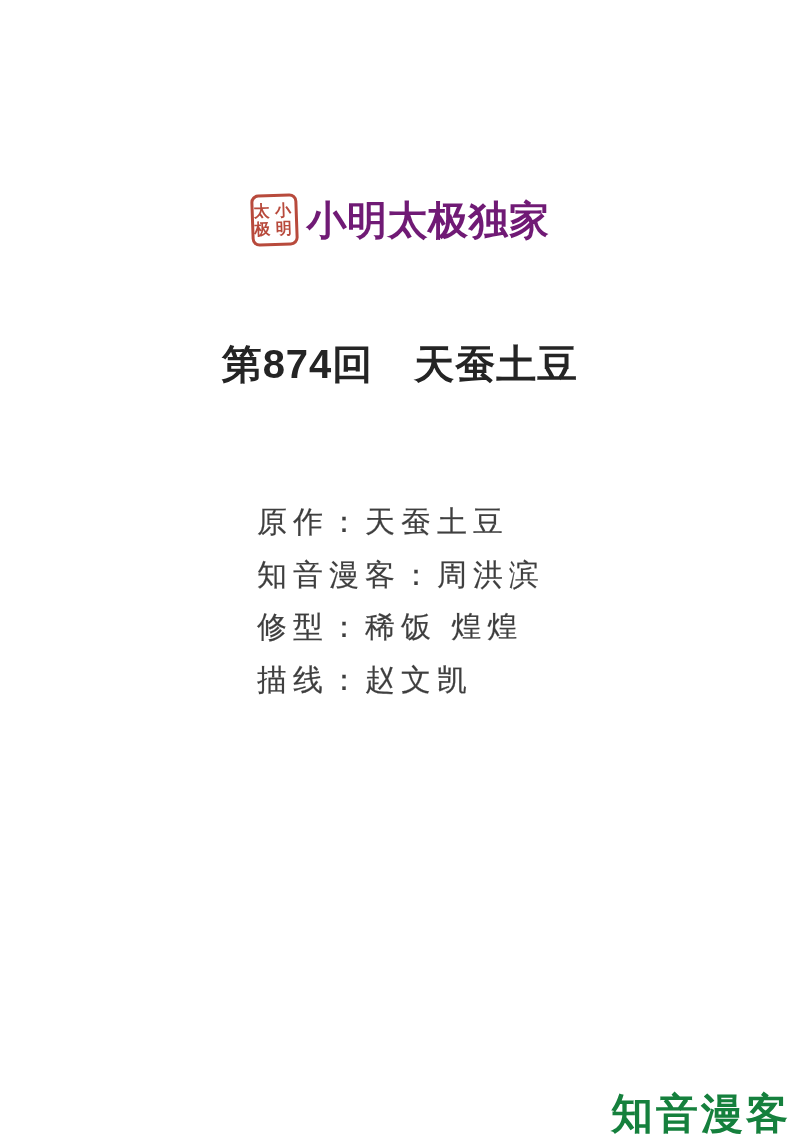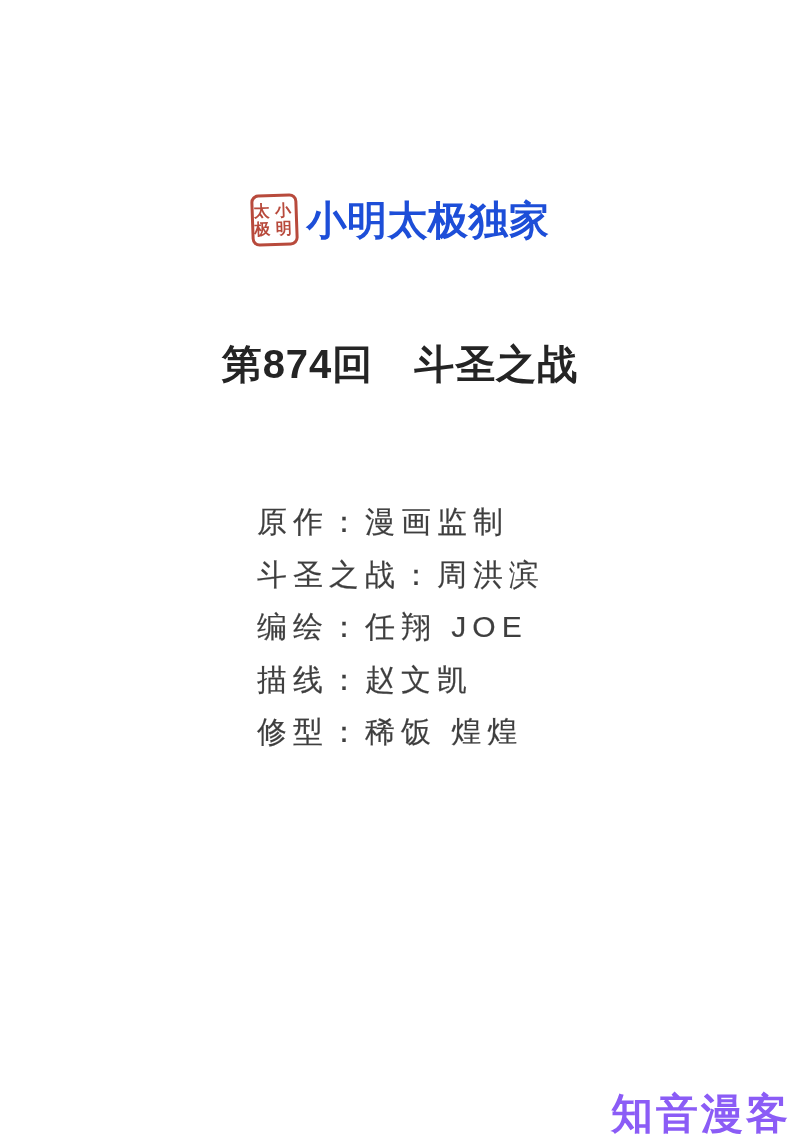--- a/index.html
+++ b/index.html
@@ -43,21 +43,21 @@
     display: flex;
     flex-direction: column;
     align-items: center;
     font-size: 16px;
     line-height: 1.15;
     letter-spacing: 0;
   }
   .brand-text {
     font-size: 40px;
     font-weight: bold;
-    color: #1d4ed8;
+    color: #701a75;
     letter-spacing: 0.5px;
     line-height: 1.2;
     white-space: nowrap;
   }
 
   
   .chapter-title {
     position: absolute;
     top: 337px; left: 0;
     width: 100%;
@@ -83,43 +83,42 @@
     white-space: pre;
     -webkit-text-stroke: 0.2px #5a5a5a;
   }
 
   
   .watermark {
     position: absolute;
     right: 9px; bottom: 6px;
     font-size: 42px;
     font-weight: bold;
-    color: #8b5cf6;
+    color: #15803d;
     letter-spacing: 3px;
     white-space: nowrap;
   }
 </style>
 </head>
 <body>
 
 <div class="page">
 
   <div class="brand-header">
     <span class="seal">
       <span class="seal-col">太极</span>
       <span class="seal-col">小明</span>
     </span>
     <span class="brand-text">小明太极独家</span>
   </div>
 
-  <div class="chapter-title">第874回　斗圣之战</div>
+  <div class="chapter-title">第874回　天蚕土豆</div>
 
   <div class="credits">
-    <div class="credit-line">原作：漫画监制</div>
-    <div class="credit-line">斗圣之战：周洪滨</div>
-    <div class="credit-line">编绘：任翔 JOE</div>
+    <div class="credit-line">原作：天蚕土豆</div>
+    <div class="credit-line">知音漫客：周洪滨</div>
+    <div class="credit-line">修型：稀饭 煌煌</div>
     <div class="credit-line">描线：赵文凯</div>
-    <div class="credit-line">修型：稀饭 煌煌</div>
   </div>
 
   <div class="watermark">知音漫客</div>
 
 </div>
 
 </body></html>

